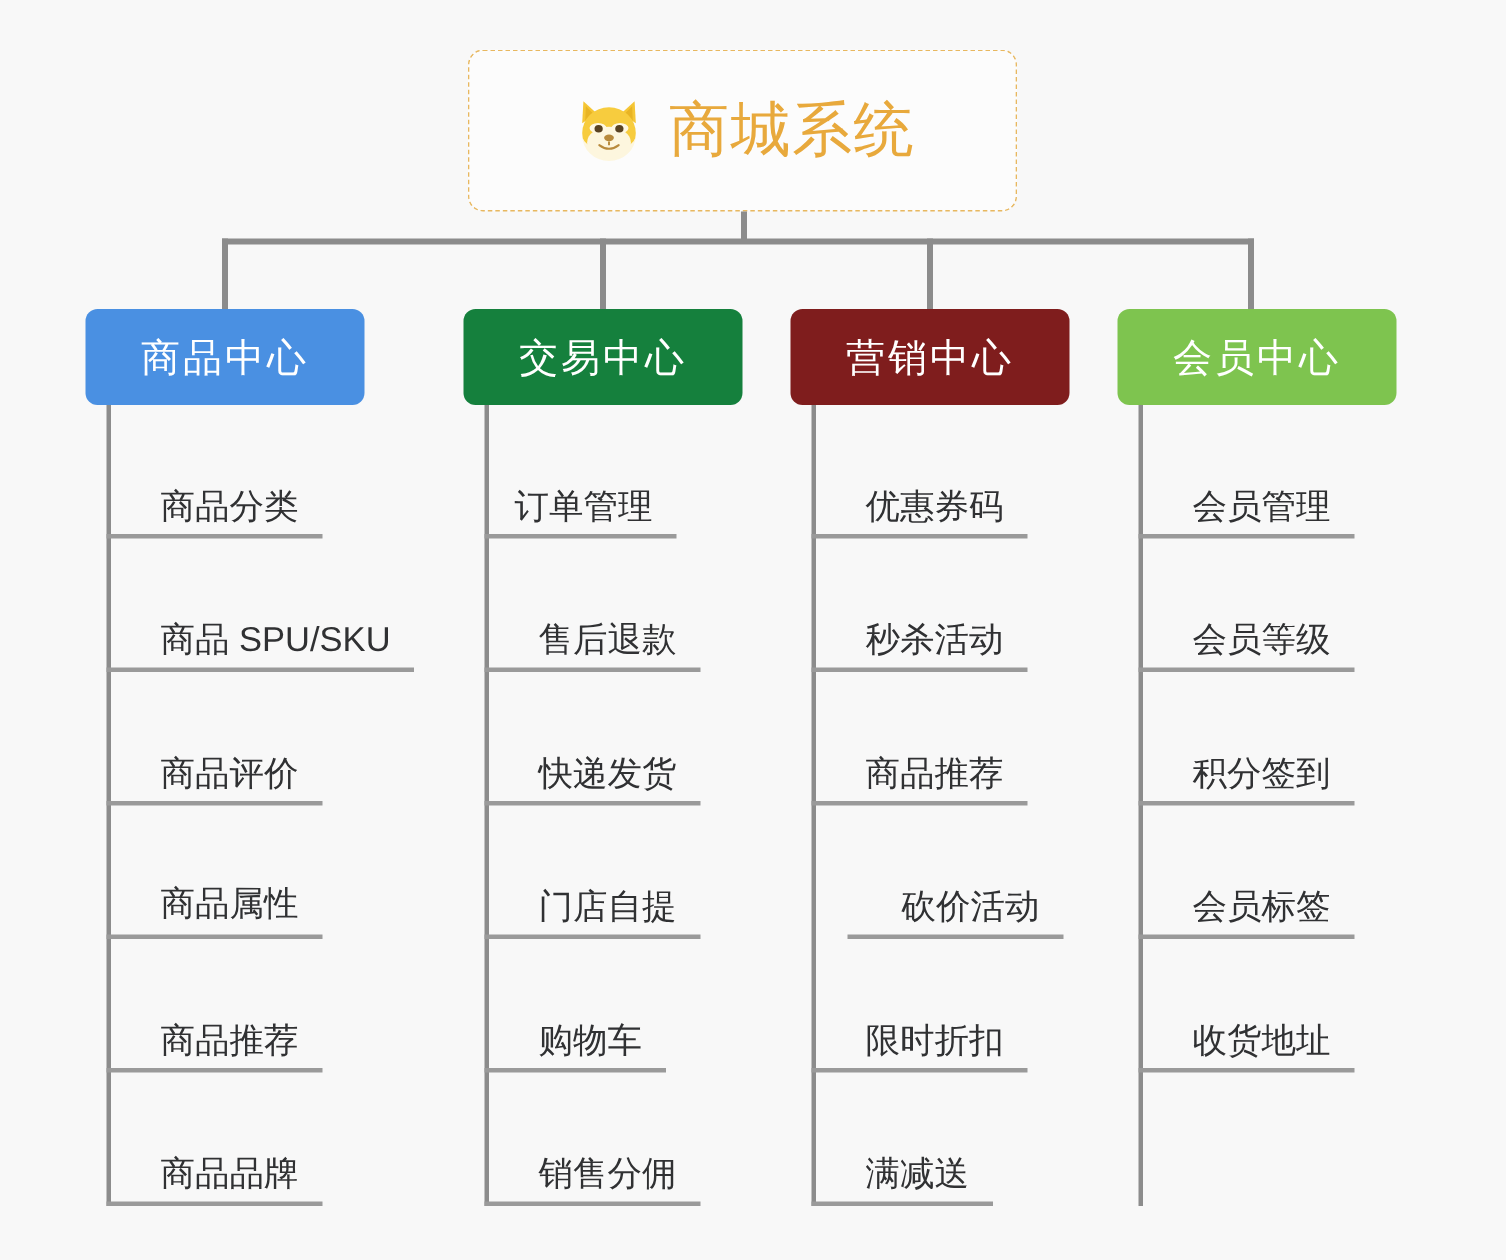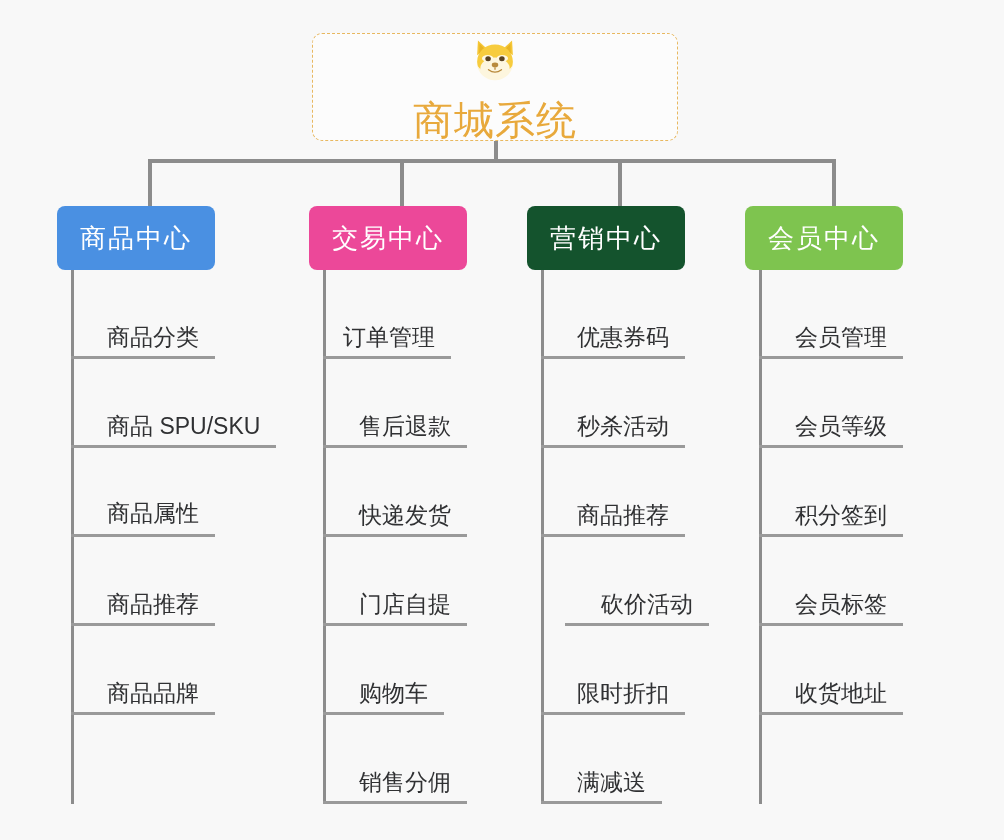--- a/index.html
+++ b/index.html
@@ -27,21 +27,20 @@
     width: 366px;
     height: 108px;
     box-sizing: border-box;
     background: #fcfcfc;
     border: 1px dashed #e8b860;
     border-radius: 10px;
     display: flex;
     align-items: center;
     justify-content: center;
     gap: 14px;
-    flex-direction: column;
   }
   .root-emoji {
     width: 52px;
     height: 52px;
     flex: 0 0 auto;
     display: block;
   }
   .root-title {
     font-size: 40px;
     color: #e8a93c;
@@ -72,21 +71,21 @@
     width: 4px;
     height: 49px;
   }
 
   
   .column {
     position: absolute;
     top: 206px;
   }
   .cat-header {
-    width: 158px;
+    width: 186px;
     height: 64px;
     box-sizing: border-box;
     border-radius: 8px;
     display: flex;
     align-items: center;
     justify-content: center;
     color: #ffffff;
     font-size: 26px;
     letter-spacing: 2px;
   }
@@ -157,33 +156,36 @@
     <div class="cat-header" style="background:#4a90e2">商品中心</div>
     <div class="leaf-list">
       <div class="spine" style="height: 534px; background: rgb(140, 140, 140);"></div>
       <div class="leaf">
           <span class="leaf-label" style="border-bottom-color: rgb(154, 154, 154);">商品分类</span>
         </div>
       <div class="leaf">
           <span class="leaf-label" style="border-bottom-color: rgb(154, 154, 154);">商品 SPU/SKU</span>
         </div>
       <div class="leaf">
+          <span class="leaf-label" style="border-bottom-color: rgb(154, 154, 154);">商品评价</span>
+        </div>
+      <div class="leaf">
           <span class="leaf-label" style="border-bottom-color: rgb(154, 154, 154); font-family: Liberation Mono, monospace;">商品属性</span>
         </div>
       <div class="leaf">
           <span class="leaf-label" style="border-bottom-color: rgb(154, 154, 154);">商品推荐</span>
         </div>
       <div class="leaf">
           <span class="leaf-label" style="border-bottom-color: rgb(154, 154, 154);">商品品牌</span>
         </div>
     </div>
   </div>
 
   <div class="column" style="left:309px">
-    <div class="cat-header" style="background:#ec4899">交易中心</div>
+    <div class="cat-header" style="background:#15803d">交易中心</div>
     <div class="leaf-list">
       <div class="spine" style="height: 534px; background: rgb(140, 140, 140);"></div>
       <div class="leaf">
           <span class="leaf-label" style="border-bottom-color: rgb(154, 154, 154); padding-left: 20px;">订单管理</span>
         </div>
       <div class="leaf">
           <span class="leaf-label" style="border-bottom-color: rgb(154, 154, 154);">售后退款</span>
         </div>
       <div class="leaf">
           <span class="leaf-label" style="border-bottom-color: rgb(154, 154, 154);">快递发货</span>
@@ -194,21 +196,21 @@
       <div class="leaf">
           <span class="leaf-label" style="border-bottom-color: rgb(154, 154, 154);">购物车</span>
         </div>
       <div class="leaf">
           <span class="leaf-label" style="border-bottom-color: rgb(154, 154, 154);">销售分佣</span>
         </div>
     </div>
   </div>
 
   <div class="column" style="left:527px">
-    <div class="cat-header" style="background:#14532d">营销中心</div>
+    <div class="cat-header" style="background:#7f1d1d">营销中心</div>
     <div class="leaf-list">
       <div class="spine" style="height: 534px; background: rgb(140, 140, 140);"></div>
       <div class="leaf">
           <span class="leaf-label" style="border-bottom-color: rgb(154, 154, 154);">优惠券码</span>
         </div>
       <div class="leaf">
           <span class="leaf-label" style="border-bottom-color: rgb(154, 154, 154);">秒杀活动</span>
         </div>
       <div class="leaf">
           <span class="leaf-label" style="border-bottom-color: rgb(154, 154, 154);">商品推荐</span>

